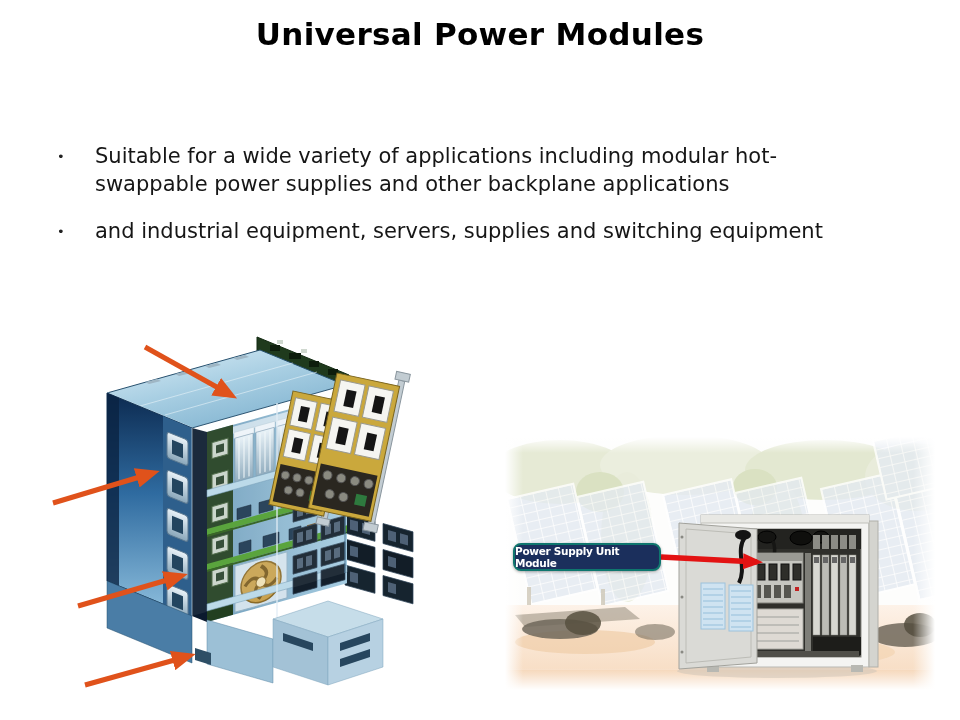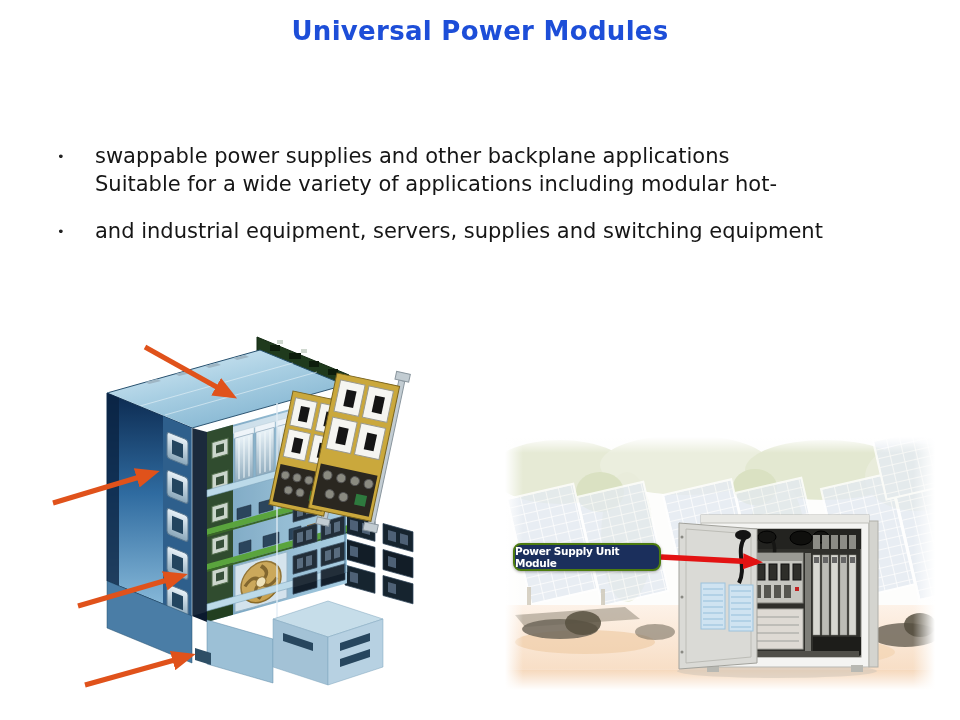--- a/index.html
+++ b/index.html
@@ -3,21 +3,21 @@
 <meta charset="utf-8">
 <style>
   html,body{margin:0;padding:0;}
   body{
     width:960px;height:720px;position:relative;overflow:hidden;
     background:#ffffff;
     font-family:"DejaVu Sans","Liberation Sans",sans-serif;
   }
   .slide-title{
     position:absolute;top:16px;left:0;width:960px;
-    text-align:center;font-size:26px;font-weight:bold;color:#1d4ed8;
+    text-align:center;font-size:31px;font-weight:bold;color:#000000;
     letter-spacing:.3px;
   }
   .bullets{position:absolute;left:57px;top:142px;width:860px;}
   .bullet{display:flex;margin-bottom:19px;}
   .bullet .marker{width:38px;font-size:13px;line-height:28px;color:#222;padding-top:1px;}
   .bullet .btext{font-size:21px;line-height:28px;color:#161616;}
   .bullet .bline{white-space:nowrap;}
 
   .fig-chassis{position:absolute;left:45px;top:333px;width:390px;height:385px;}
 
@@ -26,37 +26,37 @@
   .fade{position:absolute;pointer-events:none;}
   .fade.top{left:0;top:0;width:430px;height:16px;background:linear-gradient(#fff,rgba(255,255,255,0));z-index:2;}
   .fade.bottom{left:0;bottom:0;width:430px;height:22px;background:linear-gradient(rgba(255,255,255,0),#fff);z-index:2;}
   .fade.left{left:0;top:0;width:18px;height:253px;background:linear-gradient(90deg,#fff,rgba(255,255,255,0));z-index:2;}
   .fade.right{right:0;top:0;width:22px;height:253px;background:linear-gradient(270deg,#fff,rgba(255,255,255,0));z-index:2;}
   .bg-layer{z-index:1;}
   .cab-layer{z-index:3;}
   .arrow-layer{z-index:4;}
   .psu-label{
     position:absolute;left:8px;top:106px;width:148px;height:28px;z-index:5;
-    background:#1b2f5c;border:2px solid #4d7c0f;border-radius:8px;
+    background:#1b2f5c;border:2px solid #0f766e;border-radius:8px;
     box-shadow:0 1px 3px rgba(0,0,0,.35);
     color:#ffffff;font-size:10.5px;font-weight:bold;letter-spacing:-.3px;
     display:flex;align-items:center;justify-content:center;box-sizing:border-box;
   }
 </style>
 </head>
 <body>
 
 <div class="slide-title">Universal Power Modules</div>
 
 <div class="bullets">
   <div class="bullet">
     <div class="marker">•</div>
     <div class="btext">
+      <div class="bline">Suitable for a wide variety of applications including modular hot-</div>
       <div class="bline">swappable power supplies and other backplane applications</div>
-      <div class="bline">Suitable for a wide variety of applications including modular hot-</div>
     </div>
   </div>
   <div class="bullet">
     <div class="marker">•</div>
     <div class="btext">
       <div class="bline">and industrial equipment, servers, supplies and switching equipment</div>
     </div>
   </div>
 </div>
 

